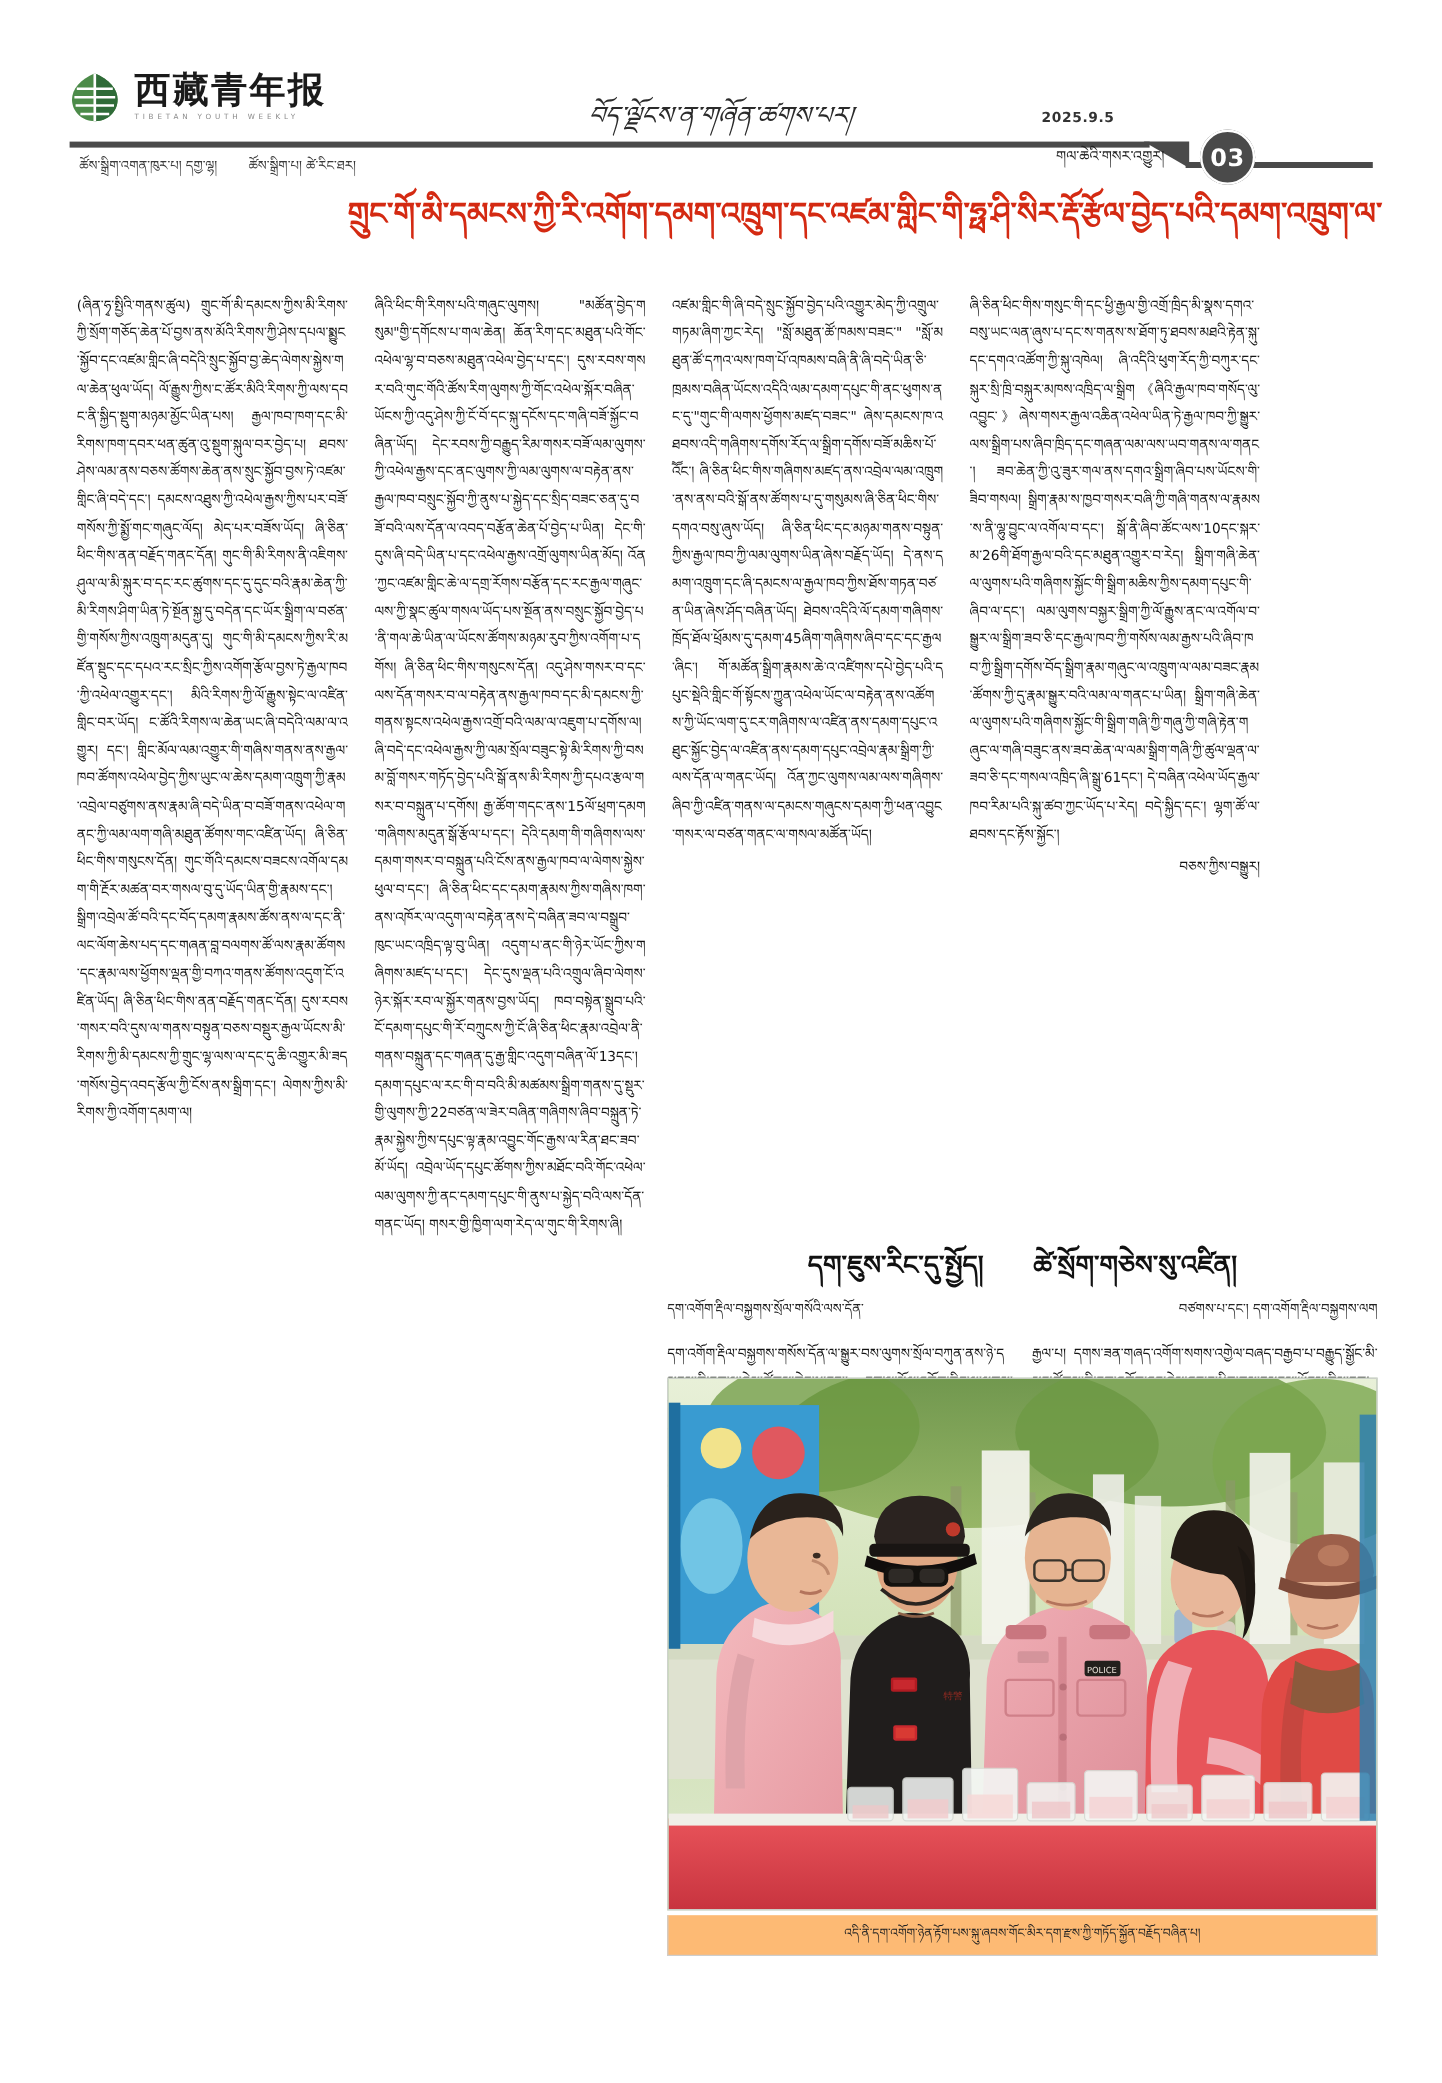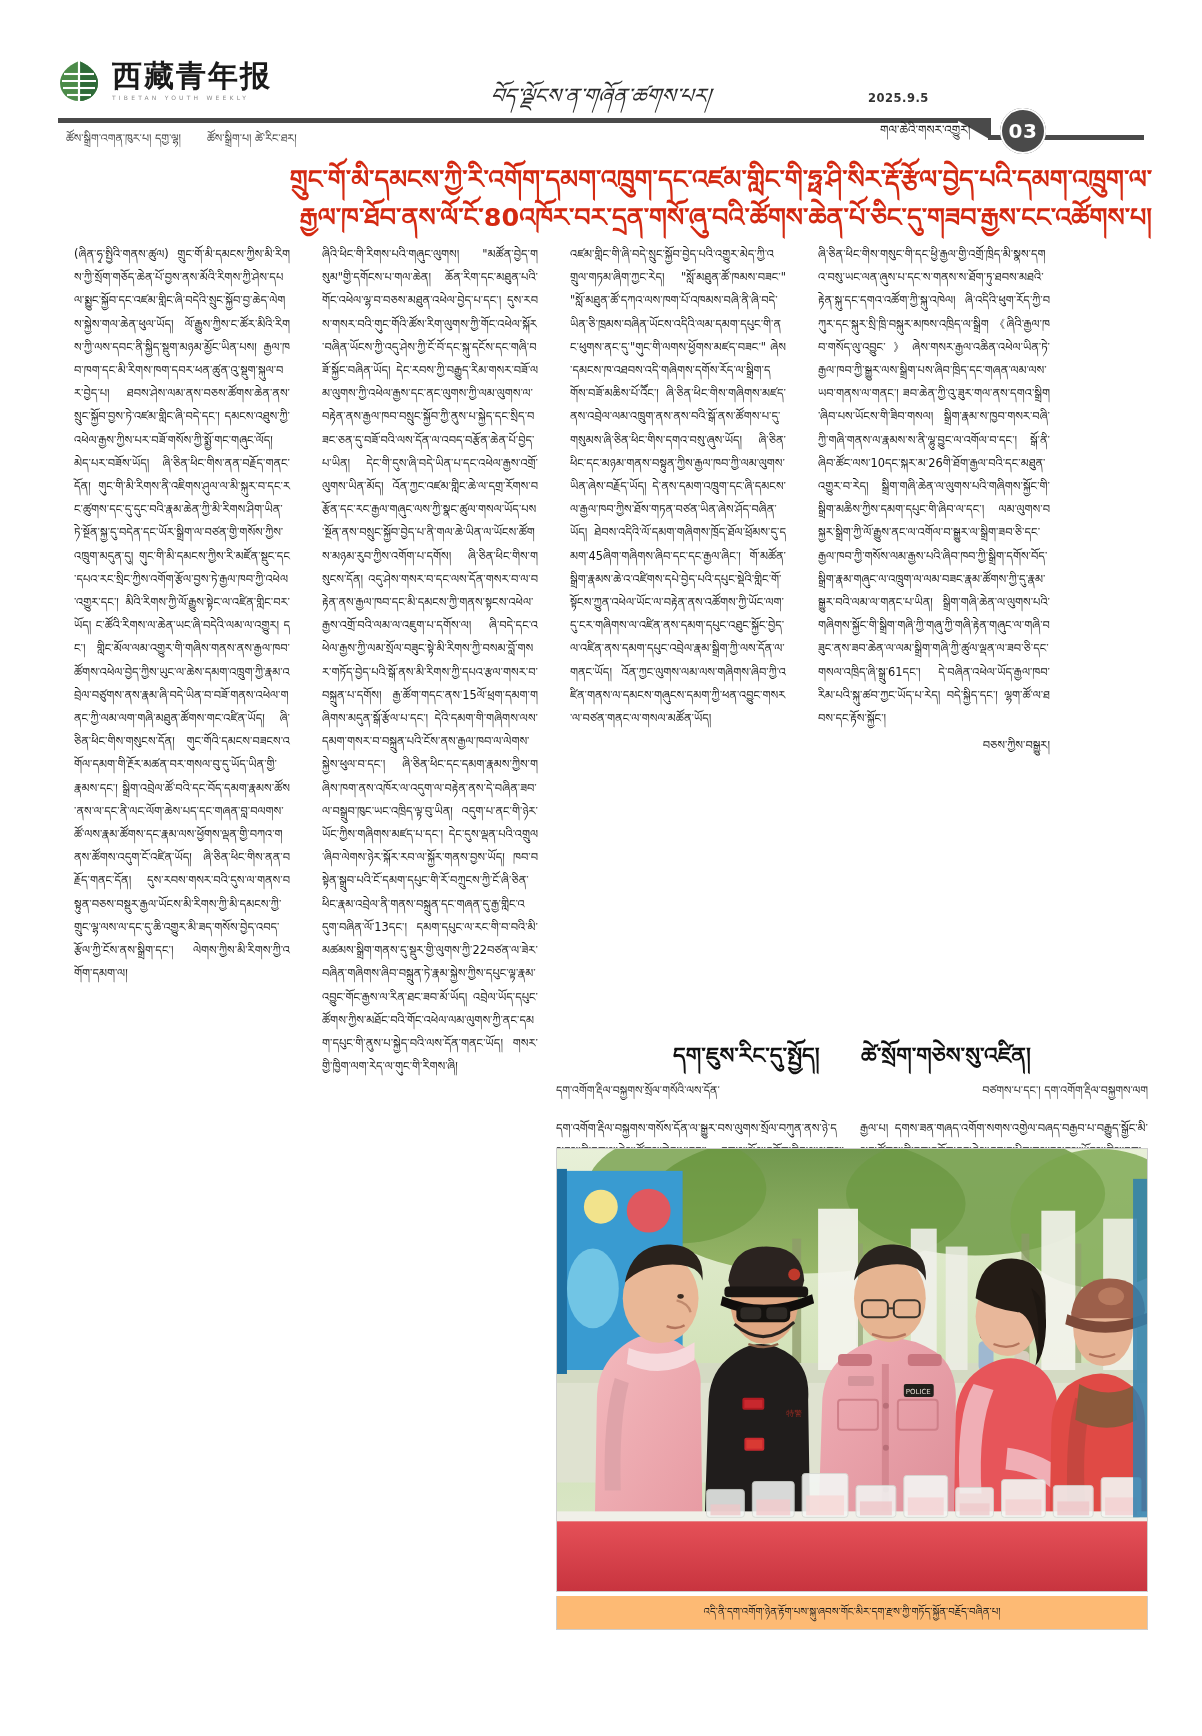--- a/index.html
+++ b/index.html
@@ -164,21 +164,21 @@
   .body-text {
     font-family: "DejaVu Sans", sans-serif;
     font-size: 11.4px;
     line-height: 23.2px;
     color: #141414;
     text-align: justify;
     text-justify: inter-character;
     word-break: break-all;
     hyphens: none;
   }
-  .body-text p { margin: 0 0 0 16px; text-indent: 0; }
+  .body-text p { margin: 0 0 0 6px; text-indent: 0; }
 
   .dateline { font-weight: 400; }
 
   .byline {
     text-align: right;
     font-family: "DejaVu Sans", sans-serif;
     font-size: 11.4px;
     line-height: 23.2px;
     margin-top: 4px;
   }
@@ -290,21 +290,20 @@
     <div class="badge-ring"></div>
 
     <div class="mast-sublines">
       <span>ཚོས་སྒྲིག་འགན་ཁུར་པ། དགྱ་ལྷ།</span>
       <span>ཚོས་སྒྲིག་པ། ཚེ་རིང་ཐར།</span>
     </div>
   </div>
 
   <div class="headline">
     <span class="hl-line">གྲུང་གོ་མི་དམངས་ཀྱི་རི་འགོག་དམག་འཁྲུག་དང་འཛམ་གླིང་གི་ཧྥ་ཤི་སིར་རྡོ་རྩོལ་བྱེད་པའི་དམག་འཁྲུག་ལ་</span>
-    <span class="hl-line">རྒྱལ་ཁ་ཐོབ་ནས་ལོ་ངོ་80འཁོར་བར་དྲན་གསོ་ཞུ་བའི་ཚོགས་ཆེན་པོ་ཅིང་དུ་གཟབ་རྒྱས་ངང་འཚོགས་པ།</span>
   </div>
 
   <div class="cols">
 
     <div class="col">
       <div class="body-text">
         <p><span class="dateline">(ཞིན་ཧྭ་སྤྱིའི་གནས་ཚུལ)</span>
         <span>གྲུང་གོ་མི་དམངས་ཀྱིས་མི་རིགས་ཀྱི་སྲོག་གཅོད་ཆེན་པོ་བྱས་ནས་མོའི་རིགས་ཀྱི་ཤེས་དཔལ་སྨྱུང་སྐྱོབ་དང་འཛམ་གླིང་ཞི་བདེའི་སྲུང་སྐྱོབ་བྱ་ཆེད་ལེགས་སྐྱེས་གལ་ཆེན་ཕུལ་ཡོད། ལོ་རྒྱུས་ཀྱིས་ང་ཚོར་མིའི་རིགས་ཀྱི་ལས་དབང་ནི་སྐྱིད་སྡུག་མཉམ་མྱོང་ཡིན་པས། རྒྱལ་ཁབ་ཁག་དང་མི་རིགས་ཁག་དབར་ཕན་ཚུན་འུ་སྡུག་སྐུལ་བར་བྱེད་པ། ཐབས་ཤེས་ལམ་ནས་བཅས་ཚོགས་ཆེན་ནས་སྲུང་སྐྱོབ་བྱས་ཏེ་འཛམ་གླིང་ཞི་བདེ་དང་། དམངས་འཐུས་ཀྱི་འཕེལ་རྒྱས་ཀྱིས་པར་བཟོ་གསོས་ཀྱི་སྨྱོ་གང་གཞུང་ལོད། མེད་པར་བཟོས་ཡོད།
 
 ཞི་ཅིན་ཕིང་གིས་ནན་བརྗོད་གནང་དོན། གུང་གི་མི་རིགས་ནི་འཇིགས་ཤུལ་ལ་མི་སྐུར་བ་དང་རང་ཚུགས་དང་དུ་དུང་བའི་རྣམ་ཆེན་ཀྱི་མི་རིགས་ཤིག་ཡིན་ཏེ་སྔོན་སྐྱ་དུ་བདེན་དང་ཡོར་སྒྲིག་ལ་བཙན་གྱི་གསོས་ཀྱིས་འཁྲུག་མདུན་དུ། གུང་གི་མི་དམངས་ཀྱིས་རི་མཛོན་སྡུང་དང་དཔའ་རང་སྲིང་ཀྱིས་འགོག་རྩོལ་བྱས་ཏེ་རྒྱལ་ཁབ་ཀྱི་འཕེལ་འགྱུར་དང་། མིའི་རིགས་ཀྱི་ལོ་རྒྱུས་སྟེང་ལ་འཛིན་གླིང་བར་ཡོད། ང་ཚོའི་རིགས་ལ་ཆེན་ཡང་ཞི་བདེའི་ལམ་ལ་འགྱུར། དང་། གླིང་མོལ་ལམ་འགྱུར་གི་གཞིས་གནས་ནས་རྒྱལ་ཁབ་ཚོགས་འཕེལ་བྱེད་ཀྱིས་ཡུང་ལ་ཆེས་དམག་འཁྲུག་ཀྱི་རྣམ་འབྲེལ་བཙུགས་ནས་རྣམ་ཞི་བདེ་ཡིན་བ་བཟོ་གནས་འཕེལ་གནང་ཀྱི་ལམ་ལག་གཞི་མཐུན་ཚོགས་གང་འཛིན་ཡོད།

